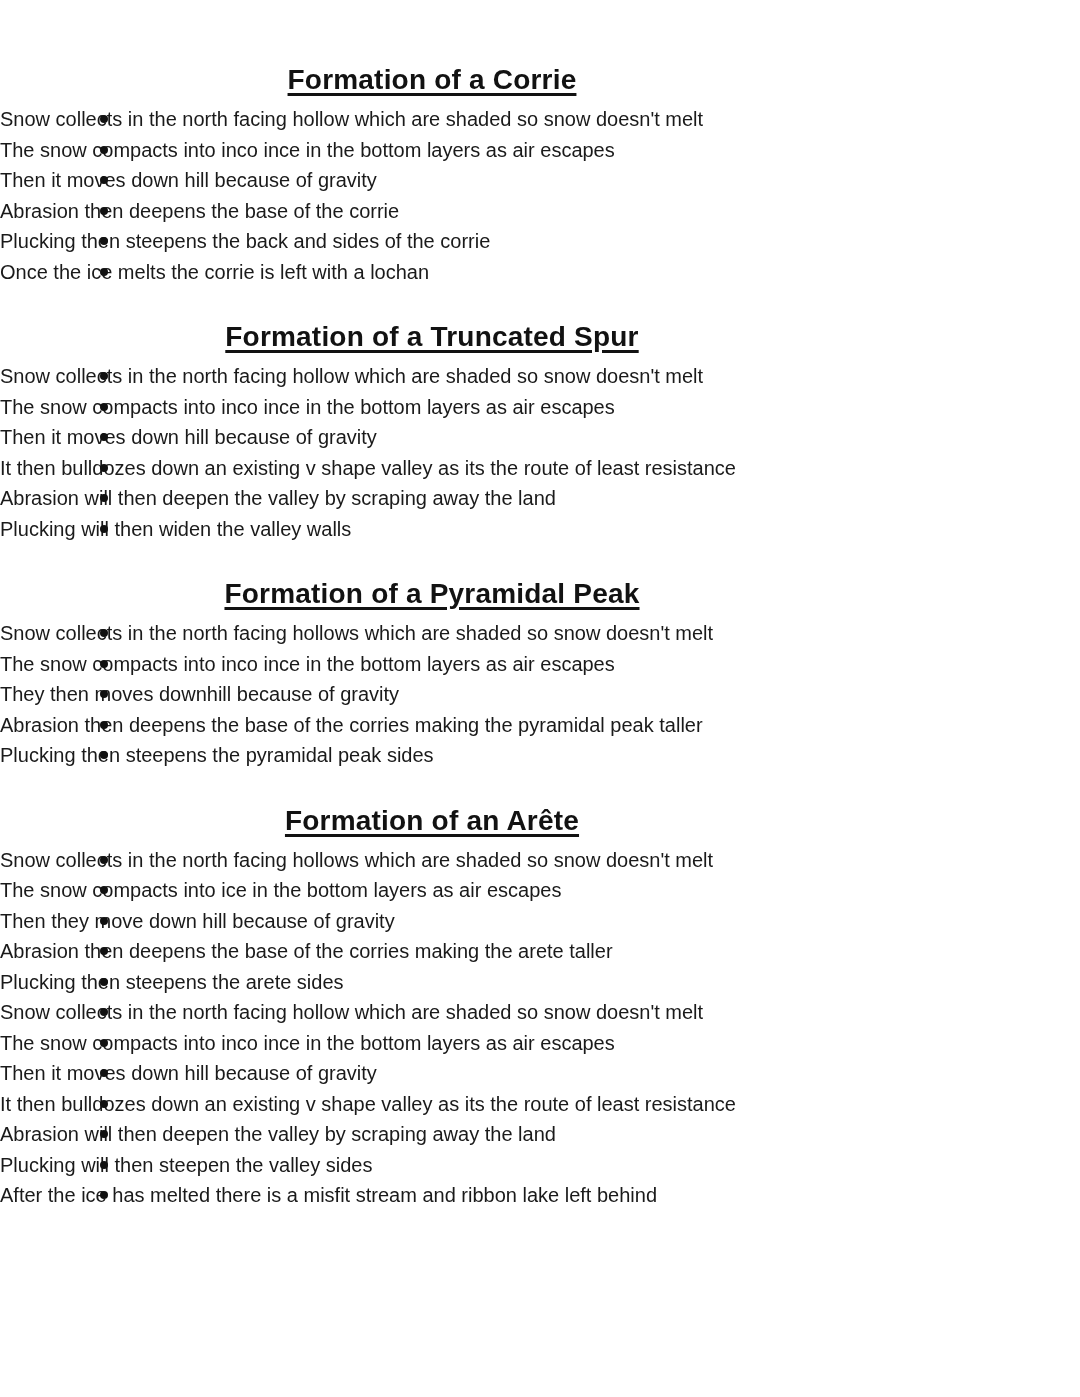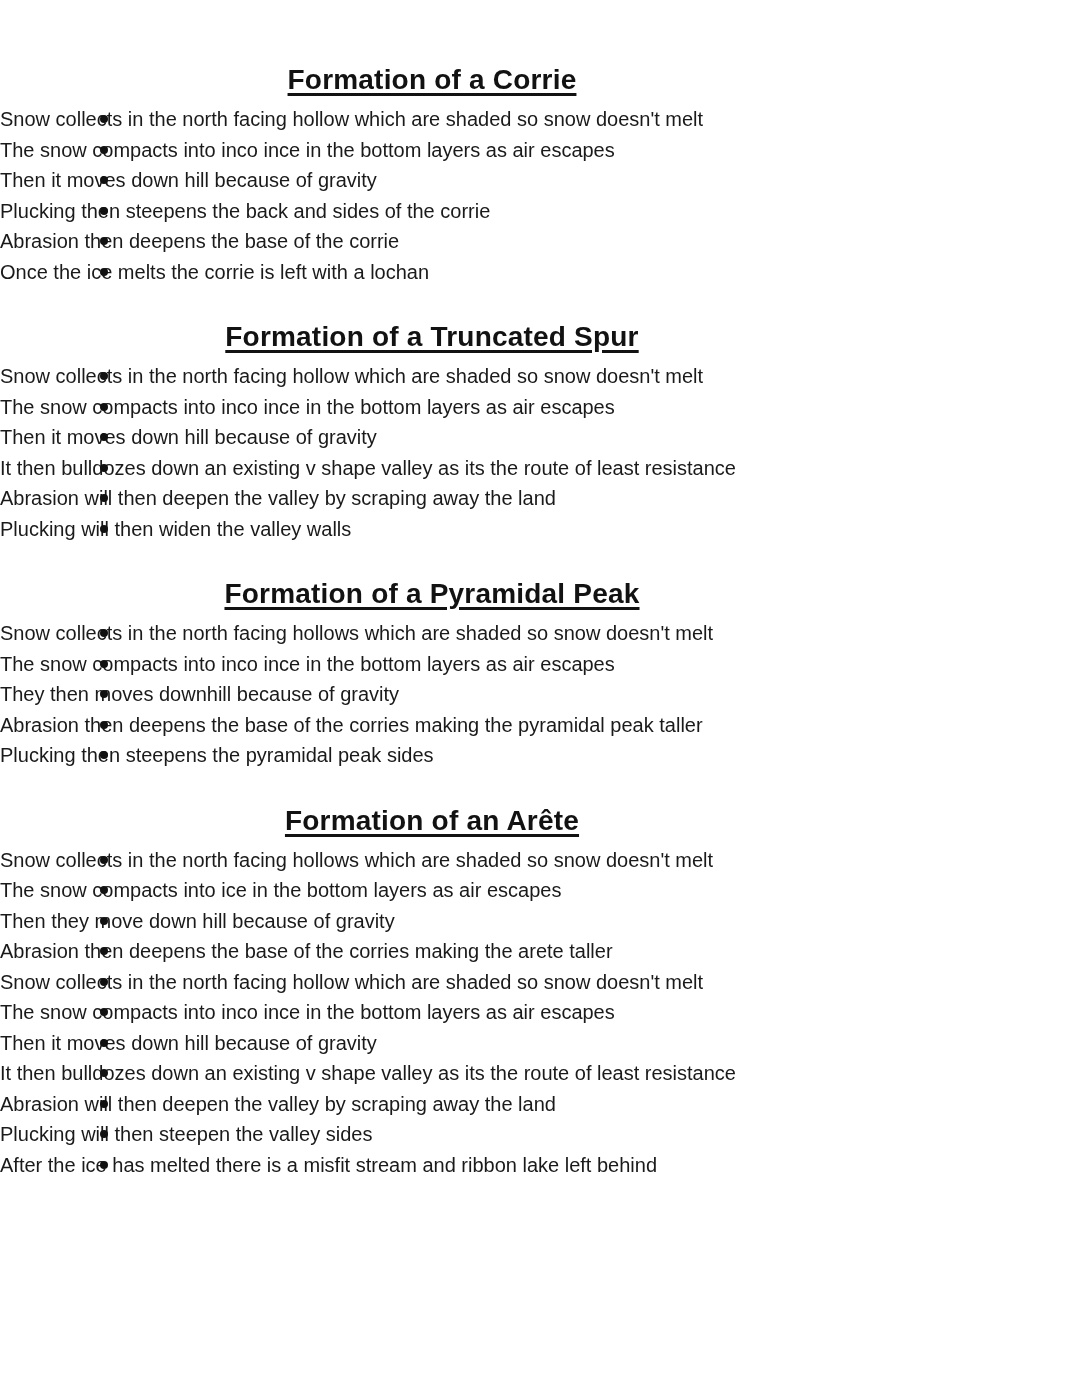--- a/index.html
+++ b/index.html
@@ -67,22 +67,22 @@
 <body>
 
 <main class="page">
 
   <section>
     <h1 class="section-title">Formation of a Corrie</h1>
     <ul class="bullet-list">
       <li>Snow collects in the north facing hollow which are shaded so snow doesn't melt</li>
       <li>The snow compacts into inco ince in the bottom layers as air escapes</li>
       <li>Then it moves down hill because of gravity</li>
+      <li>Abrasion then deepens the base of the corrie</li>
       <li>Plucking then steepens the back and sides of the corrie</li>
-      <li>Abrasion then deepens the base of the corrie</li>
       <li>Once the ice melts the corrie is left with a lochan</li>
     </ul>
   </section>
 
   <section>
     <h1 class="section-title">Formation of a Truncated Spur</h1>
     <ul class="bullet-list">
       <li>Snow collects in the north facing hollow which are shaded so snow doesn't melt</li>
       <li>The snow compacts into inco ince in the bottom layers as air escapes</li>
       <li>Then it moves down hill because of gravity</li>
@@ -103,20 +103,21 @@
     </ul>
   </section>
 
   <section>
     <h1 class="section-title">Formation of an Arête</h1>
     <ul class="bullet-list">
       <li>Snow collects in the north facing hollows which are shaded so snow doesn't melt</li>
       <li>The snow compacts into ice in the bottom layers as air escapes</li>
       <li>Then they move down hill because of gravity</li>
       <li>Abrasion then deepens the base of the corries making the arete taller</li>
+      <li>Plucking then steepens the arete sides</li>
     </ul>
   </section>
 
   <section class="gap-large">
     <ul class="bullet-list">
       <li>Snow collects in the north facing hollow which are shaded so snow doesn't melt</li>
       <li>The snow compacts into inco ince in the bottom layers as air escapes</li>
       <li>Then it moves down hill because of gravity</li>
       <li>It then bulldozes down an existing v shape valley as its the route of least resistance</li>
       <li>Abrasion will then deepen the valley by scraping away the land</li>

